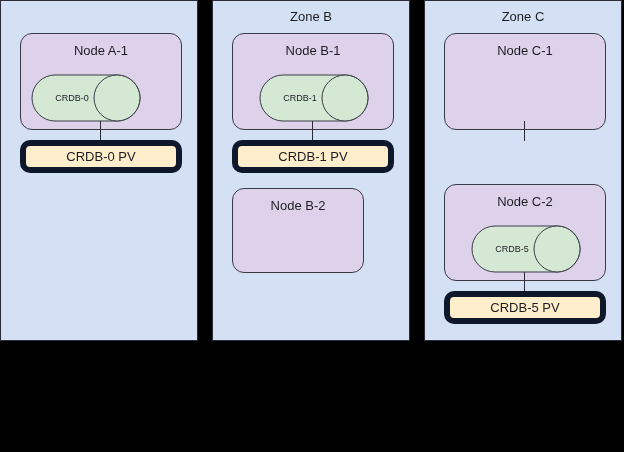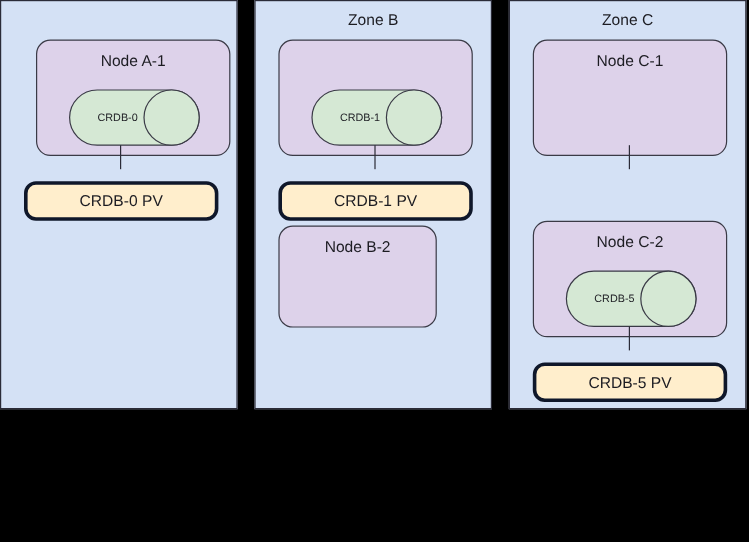--- a/index.html
+++ b/index.html
@@ -51,27 +51,26 @@
     left: 0;
     width: 100%;
     text-align: center;
     font-size: 13px;
     color: #1c1c22;
     line-height: 16px;
   }
   .pv {
     position: absolute;
     background: #ffeecc;
-    border: 3px solid #0f172a;
+    border: 6px solid #0f172a;
     border-radius: 10px;
     box-sizing: border-box;
     display: flex;
     align-items: center;
     justify-content: center;
-    margin-top: 11px;
   }
   .pv-label {
     font-size: 13px;
     color: #1c1c22;
   }
   .cyl {
     position: absolute;
   }
   .cyl svg {
     display: block;
@@ -97,43 +96,44 @@
     background: #2b2b38;
   }
 </style>
 </head>
 <body>
 
 <div id="canvas">
 
   <div class="zone" style="left:0px; top:0px; width:198px; height:341px;">
 
-    <div class="node" style="left:19px; top:32px; width:162px; height:97px;margin-left:10px;">
+    <div class="node" style="left:19px; top:32px; width:162px; height:97px;">
       <div class="node-label">Node A-1</div>
 
-      <div class="cyl" style="left:26px; top:40px; width:110px; height:48px;">
+      <div class="cyl" style="left:10px; top:40px; width:110px; height:48px;">
         <svg width="110" height="48" viewBox="0 0 110 48">
           <path d="M24,1 L86,1 A23,23 0 0 1 86,47 L24,47 A23,23 0 0 1 24,1 Z" fill="#d5e8d4" stroke="#3a3a46" stroke-width="1"></path>
           <circle cx="86" cy="24" r="23" fill="#d5e8d4" stroke="#3a3a46" stroke-width="1"></circle>
         </svg>
         <div class="cyl-label">CRDB-0</div>
       </div>
     </div>
 
     <div class="connector" style="left:99px; top:120px; height:20px;"></div>
 
     <div class="pv" style="left:19px; top:139px; width:162px; height:33px;">
       <span class="pv-label">CRDB-0 PV</span>
     </div>
   </div>
 
   <div class="zone" style="left:212px; top:0px; width:198px; height:341px;">
     <div class="zone-label">Zone B</div>
 
     <div class="node" style="left:19px; top:32px; width:162px; height:97px;">
+      <div class="node-label">Node B-1</div>
 
       <div class="cyl" style="left:26px; top:40px; width:110px; height:48px;">
         <svg width="110" height="48" viewBox="0 0 110 48">
           <path d="M24,1 L86,1 A23,23 0 0 1 86,47 L24,47 A23,23 0 0 1 24,1 Z" fill="#d5e8d4" stroke="#3a3a46" stroke-width="1"></path>
           <circle cx="86" cy="24" r="23" fill="#d5e8d4" stroke="#3a3a46" stroke-width="1"></circle>
         </svg>
         <div class="cyl-label">CRDB-1</div>
       </div>
     </div>
 

